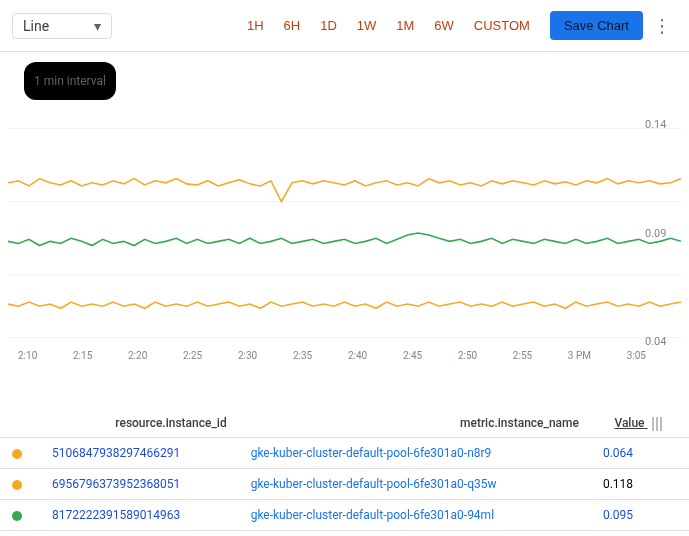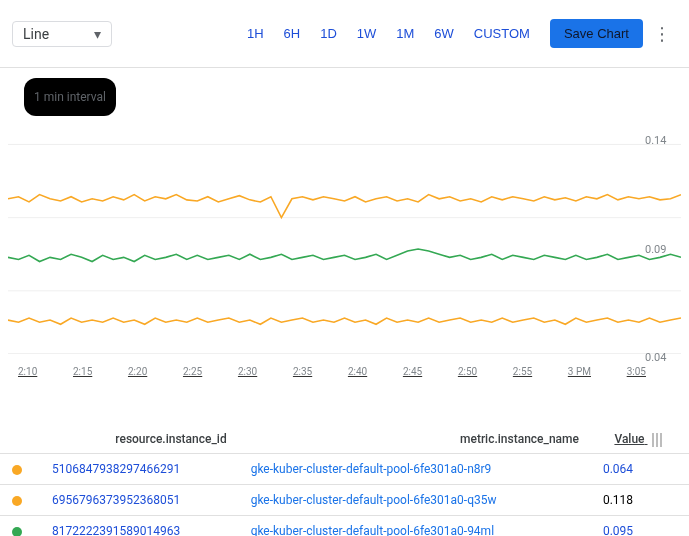--- a/index.html
+++ b/index.html
@@ -3,21 +3,21 @@
   <meta charset="utf-8">
   <style>
     * { box-sizing: border-box; margin: 0; padding: 0; }
     body { font-family: 'Roboto', Arial, sans-serif; font-size: 13px; background: #fff; color: #333; width: 689px; height: 536px; overflow: hidden; }
 
     .top-bar {
       display: flex;
       align-items: center;
       padding: 8px 12px;
       border-bottom: 1px solid #e0e0e0;
-      height: 68px;
+      height: 52px;
       gap: 8px;
     }
 
     .chart-type-select {
       display: flex;
       align-items: center;
       border: 1px solid #dadce0;
       border-radius: 4px;
       padding: 4px 10px;
       cursor: pointer;
@@ -35,21 +35,21 @@
     .time-controls {
       display: flex;
       align-items: center;
       margin-left: auto;
       gap: 4px;
     }
 
     .time-btn {
       padding: 5px 8px;
       cursor: pointer;
-      color: #1d4ed8;
+      color: #c2410c;
       font-size: 13px;
       border-radius: 4px;
       border: none;
       background: none;
       font-weight: 500;
     }
 
     .save-chart-btn {
       background: #1a73e8;
       color: #0f172a;
@@ -69,21 +69,20 @@
       color: #5f6368;
       font-size: 18px;
       padding: 4px 6px;
       border-radius: 4px;
     }
 
     .chart-area {
       position: relative;
       padding: 8px 0 0 0;
       height: 300px;
-      text-decoration: underline;
     }
 
     .interval-badge {
       display: inline-block;
       background: #000000;
       border-radius: 12px;
       padding: 12px 10px;
       font-size: 12px;
       color: #5f6368;
       margin: 6px 12px;

